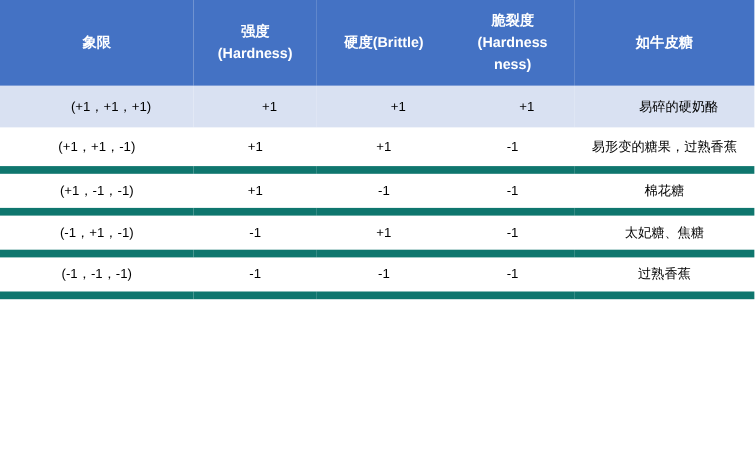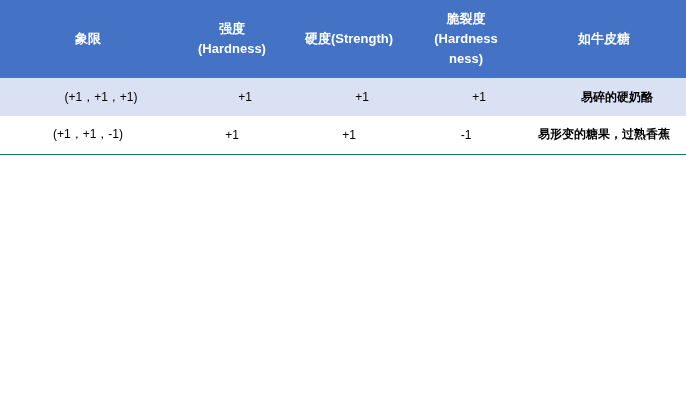--- a/index.html
+++ b/index.html
@@ -45,45 +45,45 @@
     border: none;
   }
   table.data-table tr.row-odd td {
     background: #D9E1F2;
     padding-left: 32px;
   }
   table.data-table tr.row-even td {
     background: #FFFFFF;
   }
   table.data-table tr.row-even {
-    border-bottom: 1px solid #0f766e;
+    border-bottom: 7px solid #0f766e;
   }
   .col-0 { width: 176px; }
   .col-1 { width: 112px; }
   .col-2 { width: 122px; }
   .col-3 { width: 112px; }
-  .col-4 { width: 164px; font-weight: bold; }
+  .col-4 { width: 164px; }
   .hdr-line { display: block; }
 </style>
 </head>
 <body>
 
 <div id="table-wrap">
   <table class="data-table">
     <thead>
       <tr>
         <th class="col-0">
           <span class="hdr-line">象限</span>
         </th>
         <th class="col-1">
           <span class="hdr-line">强度</span>
           <span class="hdr-line">(Hardness)</span>
         </th>
         <th class="col-2">
-          <span class="hdr-line">硬度(Strength)</span>
+          <span class="hdr-line">硬度(Brittle)</span>
         </th>
         <th class="col-3">
           <span class="hdr-line">脆裂度</span>
           <span class="hdr-line">(Hardness</span>
           <span class="hdr-line">ness)</span>
         </th>
         <th class="col-4">
           <span class="hdr-line">如牛皮糖</span>
         </th>
       </tr>
@@ -96,15 +96,36 @@
         <td class="col-3">+1</td>
         <td class="col-4">易碎的硬奶酪</td>
       </tr>
       <tr class="row-even">
         <td class="col-0">(+1，+1，-1)</td>
         <td class="col-1">+1</td>
         <td class="col-2">+1</td>
         <td class="col-3">-1</td>
         <td class="col-4">易形变的糖果，过熟香蕉</td>
       </tr>
+      <tr class="row-even">
+        <td class="col-0">(+1，-1，-1)</td>
+        <td class="col-1">+1</td>
+        <td class="col-2">-1</td>
+        <td class="col-3">-1</td>
+        <td class="col-4">棉花糖</td>
+      </tr>
+      <tr class="row-even">
+        <td class="col-0">(-1，+1，-1)</td>
+        <td class="col-1">-1</td>
+        <td class="col-2">+1</td>
+        <td class="col-3">-1</td>
+        <td class="col-4">太妃糖、焦糖</td>
+      </tr>
+      <tr class="row-even">
+        <td class="col-0">(-1，-1，-1)</td>
+        <td class="col-1">-1</td>
+        <td class="col-2">-1</td>
+        <td class="col-3">-1</td>
+        <td class="col-4">过熟香蕉</td>
+      </tr>
     </tbody>
   </table>
 </div>
 
 </body></html>

